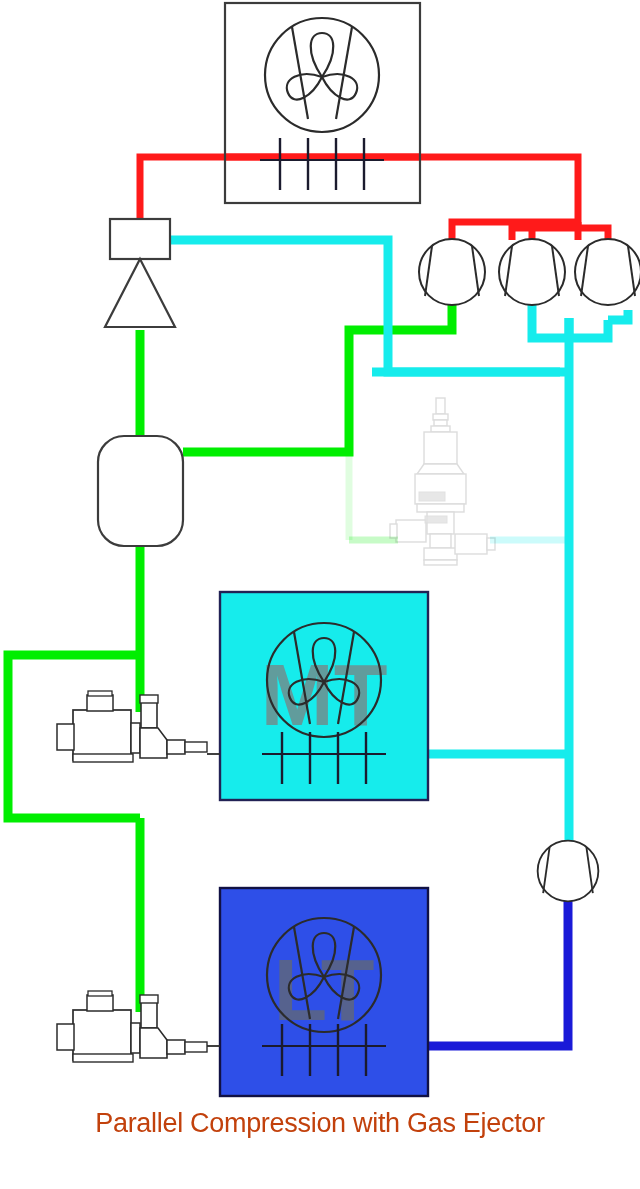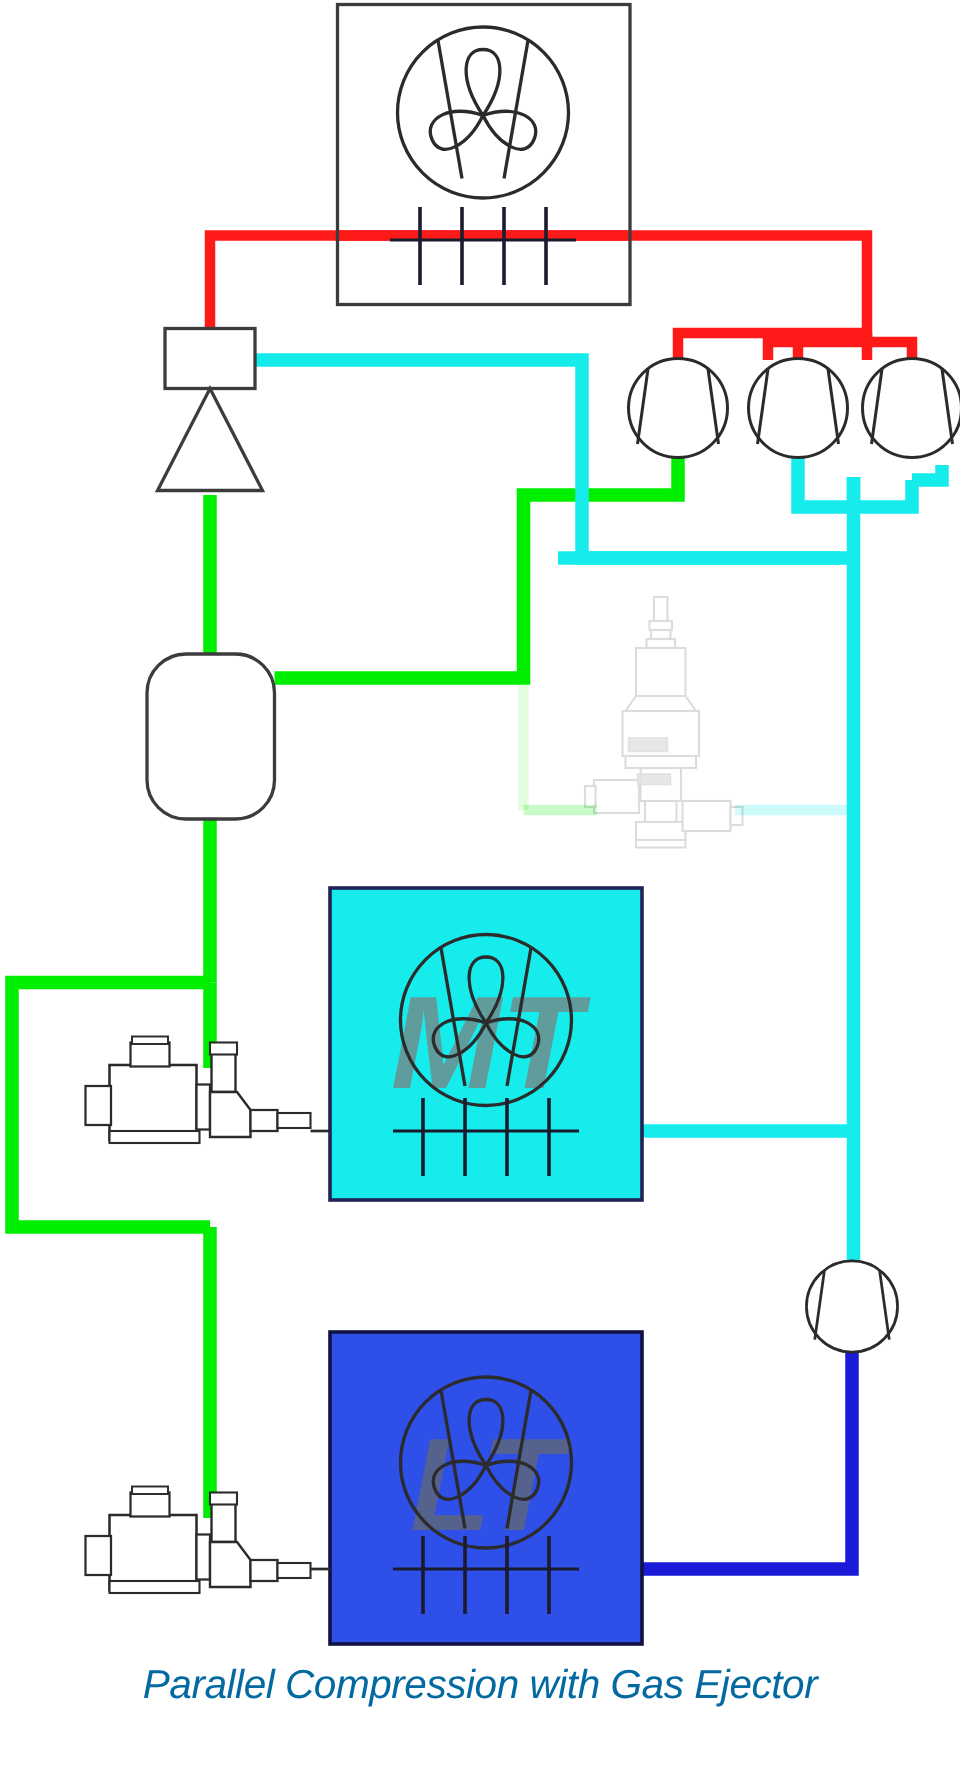--- a/index.html
+++ b/index.html
@@ -7,39 +7,38 @@
     margin: 0; padding: 0;
     background: #ffffff;
     font-family: "Liberation Sans", sans-serif;
   }
   #canvas {
     position: relative;
     width: 640px;
     height: 1189px;
     background: #ffffff;
     overflow: hidden;
-    font-style: italic;
   }
   #schematic {
     position: absolute;
     left: 0; top: 0;
     width: 640px;
     height: 1100px;
   }
   #caption {
     position: absolute;
     left: 0;
     top: 1108px;
     width: 640px;
     text-align: center;
     font-family: "Liberation Sans", sans-serif;
     font-size: 27px;
     font-weight: 400;
     letter-spacing: -0.3px;
-    color: #0369a1;
+    color: #c2410c;
     white-space: nowrap;
   }
   .lbl-mt, .lbl-lt {
     font-family: "Liberation Sans", sans-serif;
     font-weight: bold;
     font-size: 88px;
   }
 </style>
 </head>
 <body>

